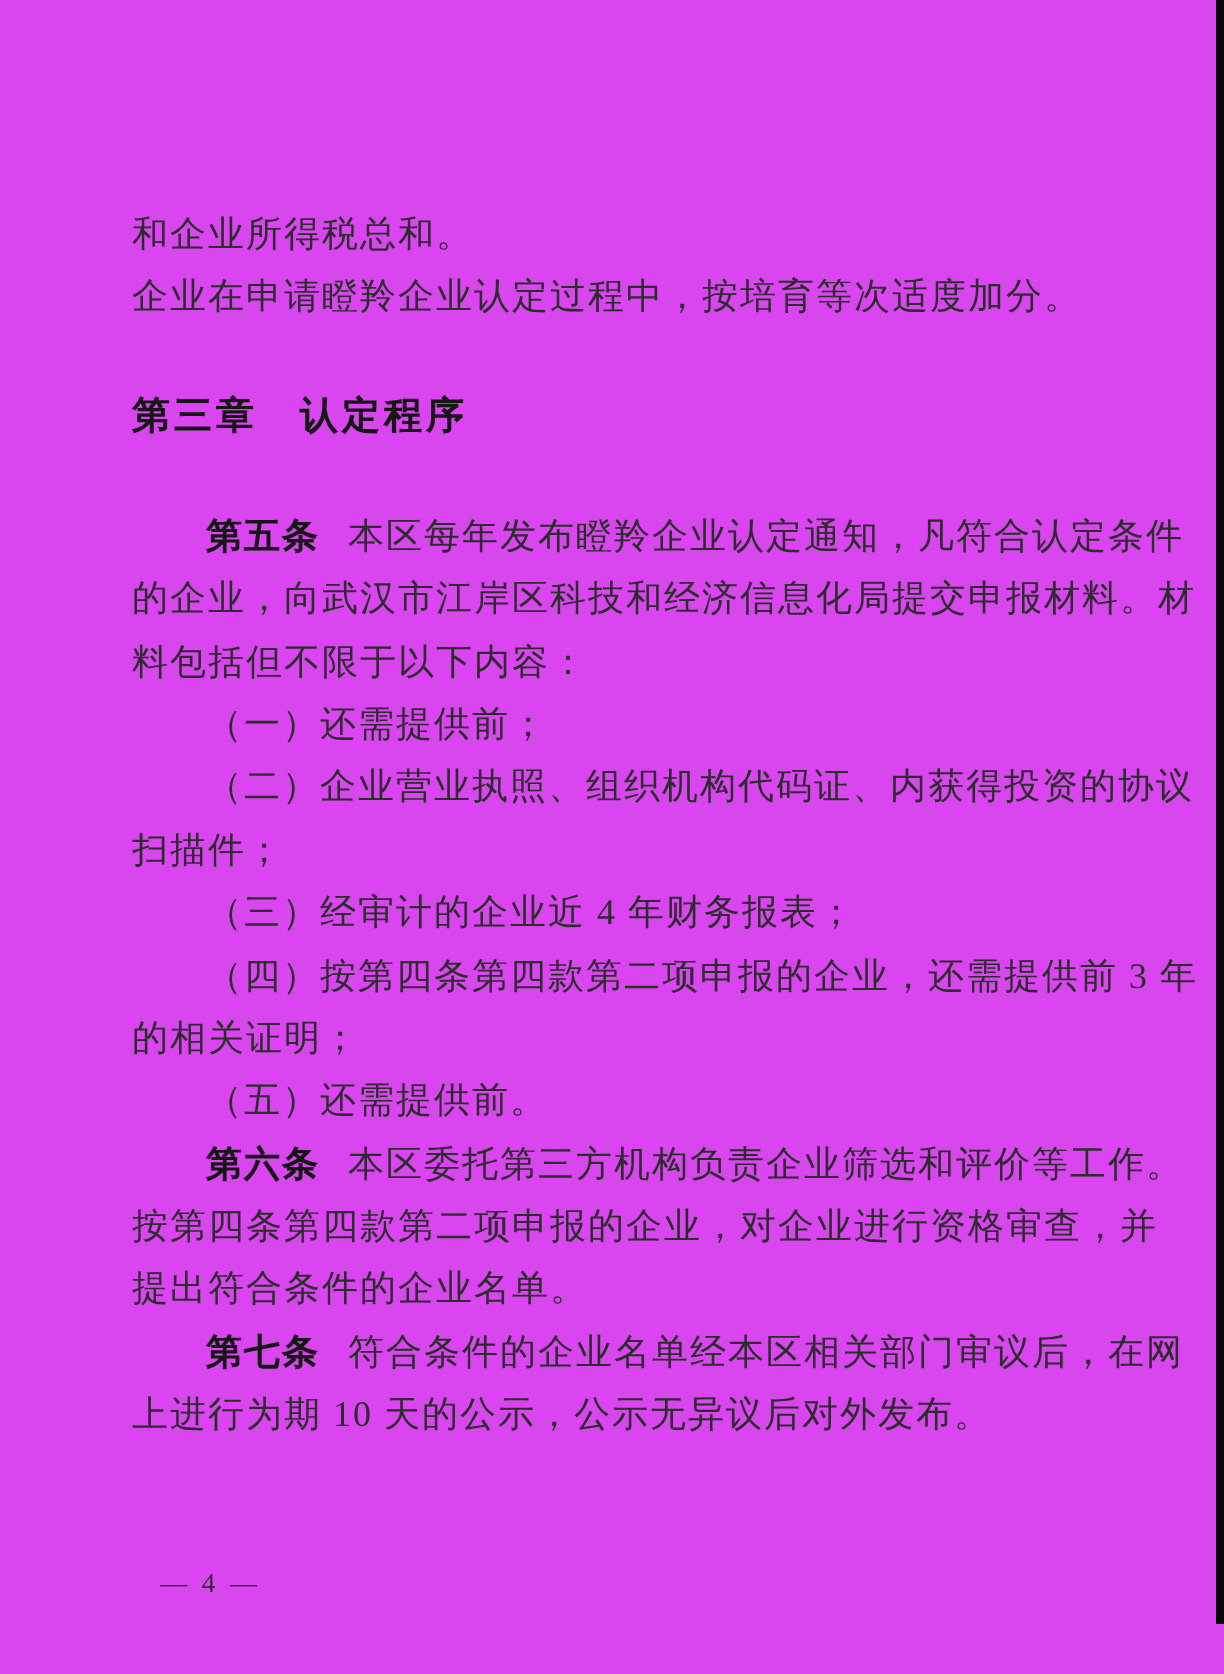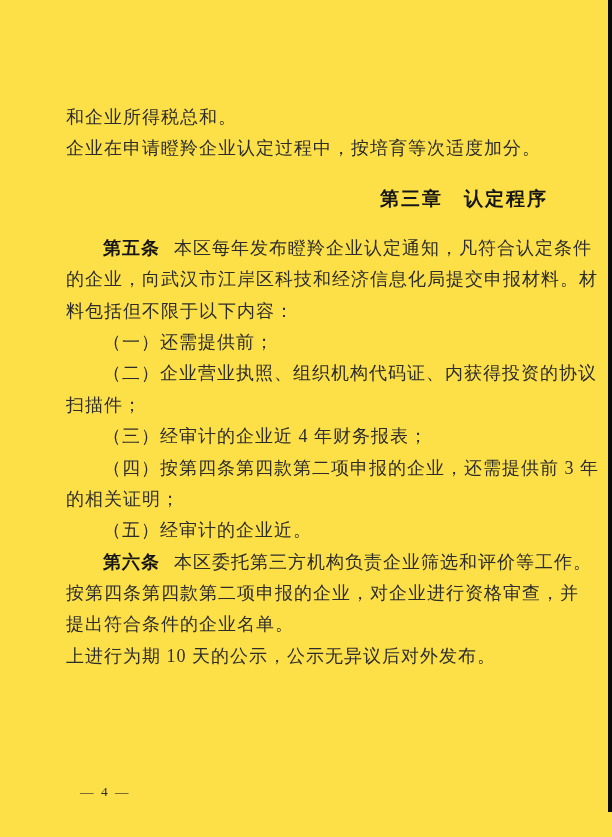--- a/index.html
+++ b/index.html
@@ -1,20 +1,20 @@
 <!DOCTYPE html>
 <html><head>
 <meta charset="utf-8">
 <style>
   html, body { margin: 0; padding: 0; background: #ffffff; }
   .page {
     position: relative;
     width: 612px;
     height: 837px;
-    background: #fde047;
+    background: #d946ef;
     overflow: hidden;
     font-family: "Liberation Serif", "DejaVu Serif", serif;
   }
   
   .edge {
     position: absolute;
     top: 0;
     right: 0;
     width: 4px;
     height: 812px;
@@ -35,24 +35,24 @@
     letter-spacing: 1px;
   }
   .line.indent { padding-left: 37px; }
   .bold-label {
     font-family: "Liberation Sans", "DejaVu Sans", sans-serif;
     font-weight: 700;
     color: #161616;
   }
   .bold-label:not(:empty) { margin-right: 14px; }
   .heading {
-    margin: 18px 0;
+    margin: 28px 0;
     height: 32px;
     line-height: 32px;
-    text-align: right;
+    text-align: left;
     font-family: "Liberation Sans", "DejaVu Sans", sans-serif;
     font-weight: 700;
     font-size: 19px;
     letter-spacing: 2px;
     color: #161616;
   }
   .page-number {
     position: absolute;
     left: 80px;
     top: 784px;
@@ -118,35 +118,38 @@
         <div class="line indent">
           <span class="bold-label"></span><span class="line-text">（四）按第四条第四款第二项申报的企业，还需提供前 3 年</span>
         </div>
 
 
         <div class="line">
           <span class="bold-label"></span><span class="line-text">的相关证明；</span>
         </div>
 
         <div class="line indent">
-          <span class="bold-label"></span><span class="line-text">（五）经审计的企业近。</span>
+          <span class="bold-label"></span><span class="line-text">（五）还需提供前。</span>
         </div>
 
         <div class="line indent">
           <span class="bold-label">第六条</span><span class="line-text">本区委托第三方机构负责企业筛选和评价等工作。</span>
         </div>
 
         <div class="line">
           <span class="bold-label"></span><span class="line-text">按第四条第四款第二项申报的企业，对企业进行资格审查，并</span>
         </div>
 
         <div class="line">
           <span class="bold-label"></span><span class="line-text">提出符合条件的企业名单。</span>
         </div>
 
+        <div class="line indent">
+          <span class="bold-label">第七条</span><span class="line-text">符合条件的企业名单经本区相关部门审议后，在网</span>
+        </div>
 
         <div class="line">
           <span class="bold-label"></span><span class="line-text">上进行为期 10 天的公示，公示无异议后对外发布。</span>
         </div>
       </div>
 
   </div>
 
   <div class="page-number">— 4 —</div>
 

